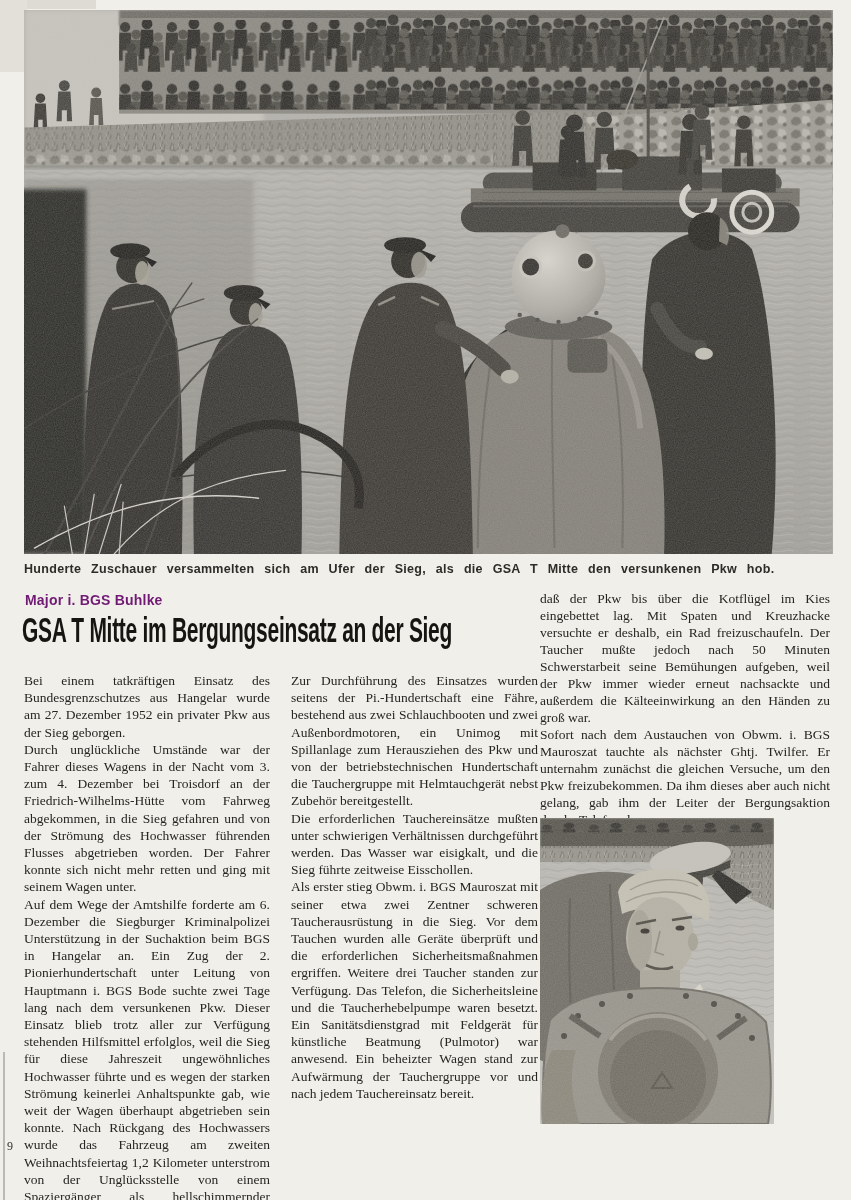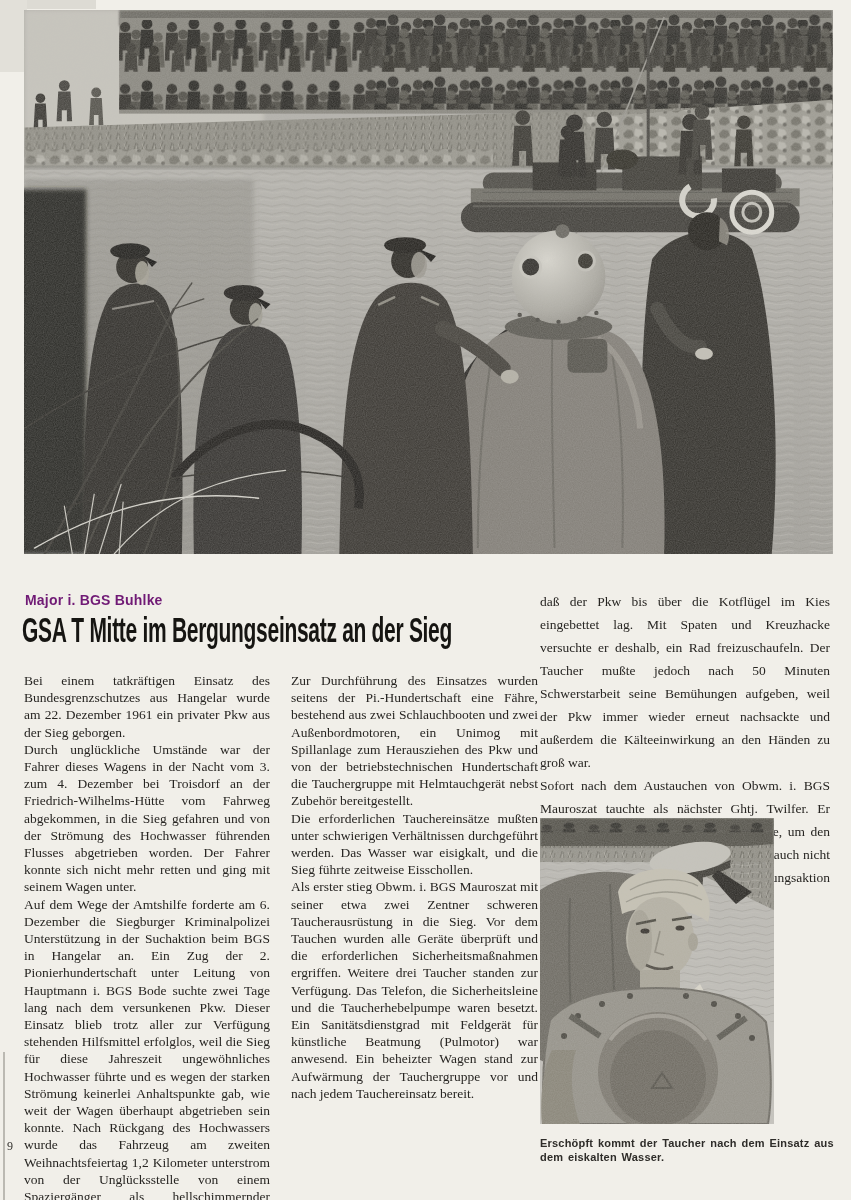--- a/index.html
+++ b/index.html
@@ -16,21 +16,21 @@
     letter-spacing:.3px;word-spacing:6px;color:#2e2c29;}
   .byline{position:absolute;left:25px;top:592px;font-family:"Liberation Sans","DejaVu Sans",sans-serif;
     font-weight:bold;font-size:14px;letter-spacing:.2px;color:#701a75;}
   .headline{position:absolute;left:22px;top:610px;margin:0;font-family:"Liberation Sans","DejaVu Sans",sans-serif;
     font-weight:bold;font-size:35px;letter-spacing:-.5px;color:#161512;white-space:nowrap;
     transform:scaleX(.60);transform-origin:left top;}
   .col{position:absolute;text-align:justify;font-size:13.5px;line-height:17.2px;color:#272522;}
   .col p{margin:0;}
   .col1{left:24px;top:672px;width:246px;}
   .col2{left:291px;top:672px;width:247px;}
-  .col3{left:540px;top:590px;width:290px;line-height:23px;}
+  .col3{left:540px;top:590px;width:290px;line-height:17px;}
   .caption-side{position:absolute;left:540px;top:1136px;width:294px;
     font-family:"Liberation Sans","DejaVu Sans",sans-serif;font-weight:bold;font-size:11px;
     line-height:14px;letter-spacing:.2px;word-spacing:1.5px;color:#2e2c29;}
   .page-number{position:absolute;left:7px;top:1139px;font-size:12px;color:#33312d;}
 </style>
 </head>
 <body>
 
 <div class="page">
   <div class="edge-shade-top"></div>
@@ -205,26 +205,27 @@
         <path d="M10,540 C80,500 150,480 235,490" stroke="#d7d5cd" stroke-width="1.4"></path>
         <path d="M90,546 C130,500 180,470 262,462" stroke="#cfcdc5" stroke-width="1.2"></path>
         <path d="M150,300 l18,-26 M150,300 l30,-10 M210,330 l24,-20 M152,330 l-20,-36" stroke="#46443e" stroke-width="1.4"></path>
         <path d="M60,546 l10,-60 M75,546 l22,-70 M95,546 l4,-52 M48,546 l-8,-48" stroke="#c9c7bf" stroke-width="1.2"></path>
       </g>
 
       <rect width="811" height="546" filter="url(#grain)" opacity="0.4"></rect>
     </svg>
   </figure>
 
+  <div class="caption-top">Hunderte Zuschauer versammelten sich am Ufer der Sieg, als die GSA T Mitte den versunkenen Pkw hob.</div>
 
   <div class="byline">Major i. BGS Buhlke</div>
   <h1 class="headline">GSA T Mitte im Bergungseinsatz an der Sieg</h1>
 
   <div class="col col1">
-    <p>Bei einem tatkräftigen Einsatz des Bundesgrenzschutzes aus Hangelar wurde am 22. Dezember 1961 ein privater Pkw aus der Sieg geborgen.</p>
+    <p>Bei einem tatkräftigen Einsatz des Bundesgrenzschutzes aus Hangelar wurde am 27. Dezember 1952 ein privater Pkw aus der Sieg geborgen.</p>
     <p>Durch unglückliche Umstände war der Fahrer dieses Wagens in der Nacht vom 3. zum 4. Dezember bei Troisdorf an der Friedrich-Wilhelms-Hütte vom Fahrweg abgekommen, in die Sieg gefahren und von der Strömung des Hochwasser führenden Flusses abgetrieben worden. Der Fahrer konnte sich nicht mehr retten und ging mit seinem Wagen unter.</p>
     <p>Auf dem Wege der Amtshilfe forderte am 6. Dezember die Siegburger Kriminalpolizei Unterstützung in der Suchaktion beim BGS in Hangelar an. Ein Zug der 2. Pionierhundertschaft unter Leitung von Hauptmann i. BGS Bode suchte zwei Tage lang nach dem versunkenen Pkw. Dieser Einsatz blieb trotz aller zur Verfügung stehenden Hilfsmittel erfolglos, weil die Sieg für diese Jahreszeit ungewöhnliches Hochwasser führte und es wegen der starken Strömung keinerlei Anhaltspunkte gab, wie weit der Wagen überhaupt abgetrieben sein konnte. Nach Rückgang des Hochwassers wurde das Fahrzeug am zweiten Weihnachtsfeiertag 1,2 Kilometer unterstrom von der Unglücksstelle von einem Spaziergänger als hellschimmernder Gegenstand unter der Wasseroberfläche entdeckt. Damit konnte die Bergungsaktion endlich eingeleitet werden. In den frühen Vormittagsstunden des 27. Dezember rückte ein Zug der 2. Pionierhundertschaft, verstärkt durch die Tauchergruppe der betriebstechnischen Hundertschaft, aus, um mit</p>
   </div>
 
   <div class="col col2">
     <p>Zur Durchführung des Einsatzes wurden seitens der Pi.-Hundertschaft eine Fähre, bestehend aus zwei Schlauchbooten und zwei Außenbordmotoren, ein Unimog mit Spillanlage zum Herausziehen des Pkw und von der betriebstechnischen Hundertschaft die Tauchergruppe mit Helmtauchgerät nebst Zubehör bereitgestellt.</p>
     <p>Die erforderlichen Tauchereinsätze mußten unter schwierigen Verhältnissen durchgeführt werden. Das Wasser war eisigkalt, und die Sieg führte zeitweise Eisschollen.</p>
     <p>Als erster stieg Obwm. i. BGS Mauroszat mit seiner etwa zwei Zentner schweren Taucherausrüstung in die Sieg. Vor dem Tauchen wurden alle Geräte überprüft und die erforderlichen Sicherheitsmaßnahmen ergriffen. Weitere drei Taucher standen zur Verfügung. Das Telefon, die Sicherheitsleine und die Taucherhebelpumpe waren besetzt. Ein Sanitätsdienstgrad mit Feldgerät für künstliche Beatmung (Pulmotor) war anwesend. Ein beheizter Wagen stand zur Aufwärmung der Tauchergruppe vor und nach jedem Tauchereinsatz bereit.</p>
 
   </div>
@@ -298,16 +299,15 @@
         </g>
         <path d="M30,198 L60,218 M206,200 L178,220" stroke="#5d5b53" stroke-width="6"></path>
         <path d="M112,270 l10,-15 10,15 z" fill="none" stroke="#58554d" stroke-width="2"></path>
         <path d="M12,232 C2,252 0,282 2,306 L40,306 C30,278 30,252 36,232 Z" fill="#8a8679"></path>
       </g>
 
       <rect width="234" height="306" filter="url(#grain2)" opacity="0.42"></rect>
     </svg>
   </figure>
 
-  <div class="caption-side">Erschöpft kommt der Taucher nach dem Einsatz aus dem eiskalten Wasser.</div>
 
   <div class="page-number">9</div>
 </div>
 
 </body></html>

